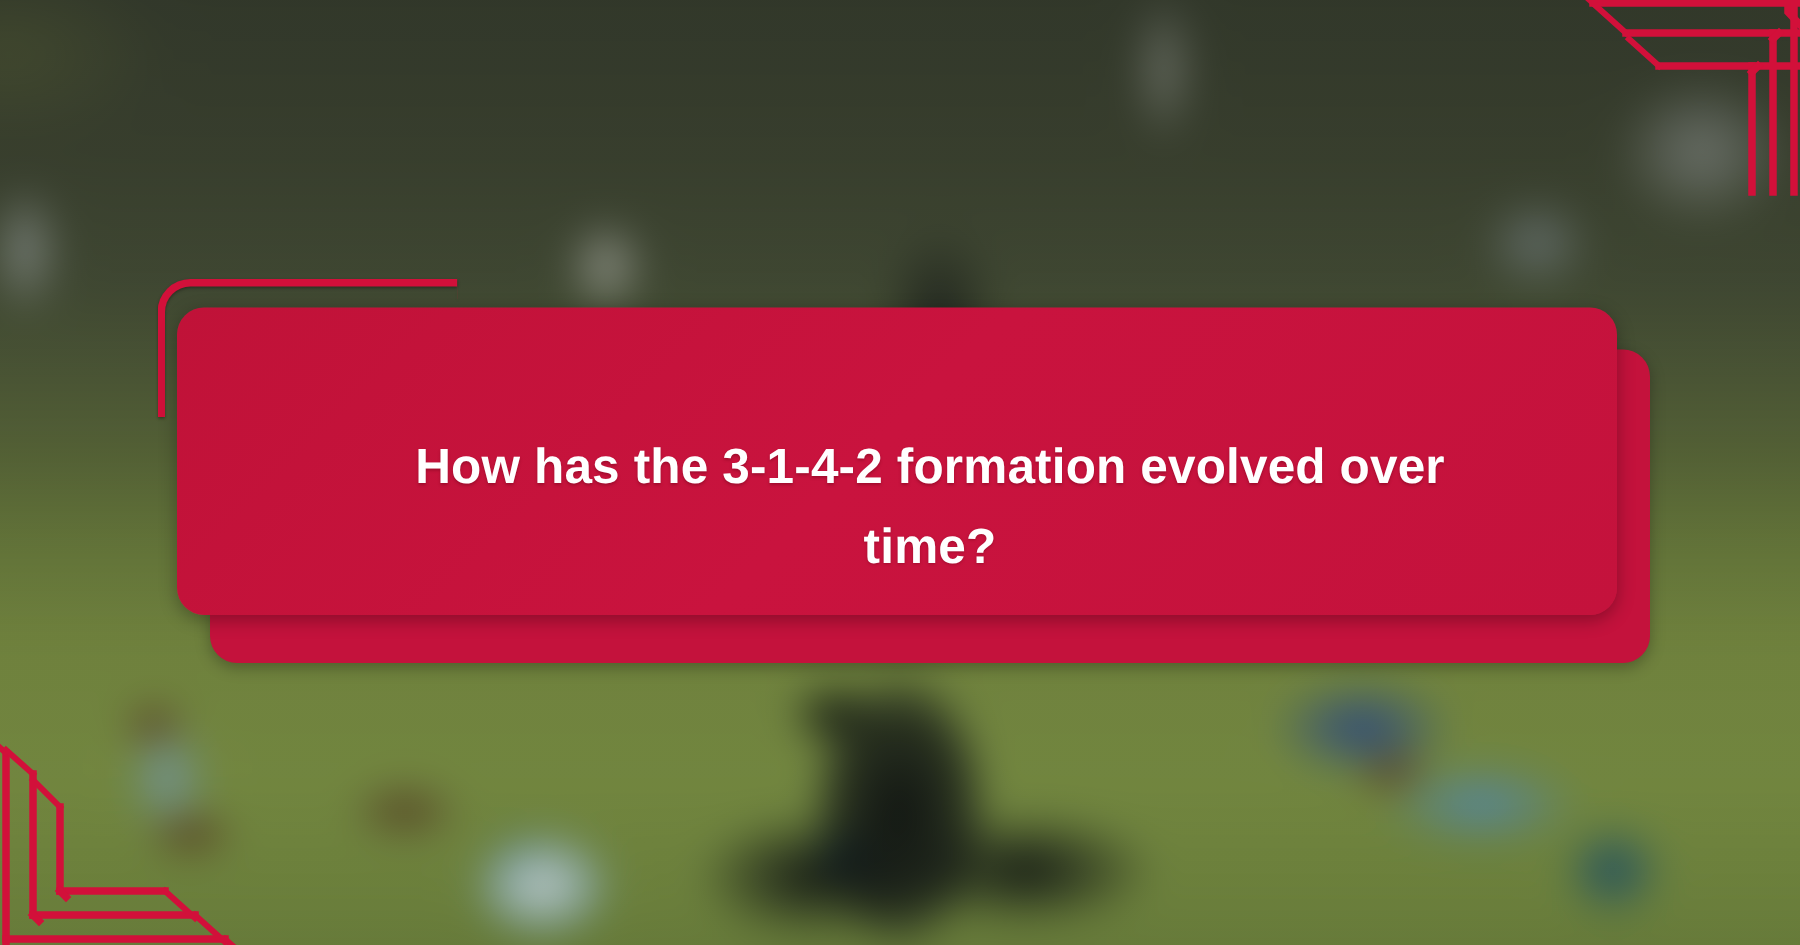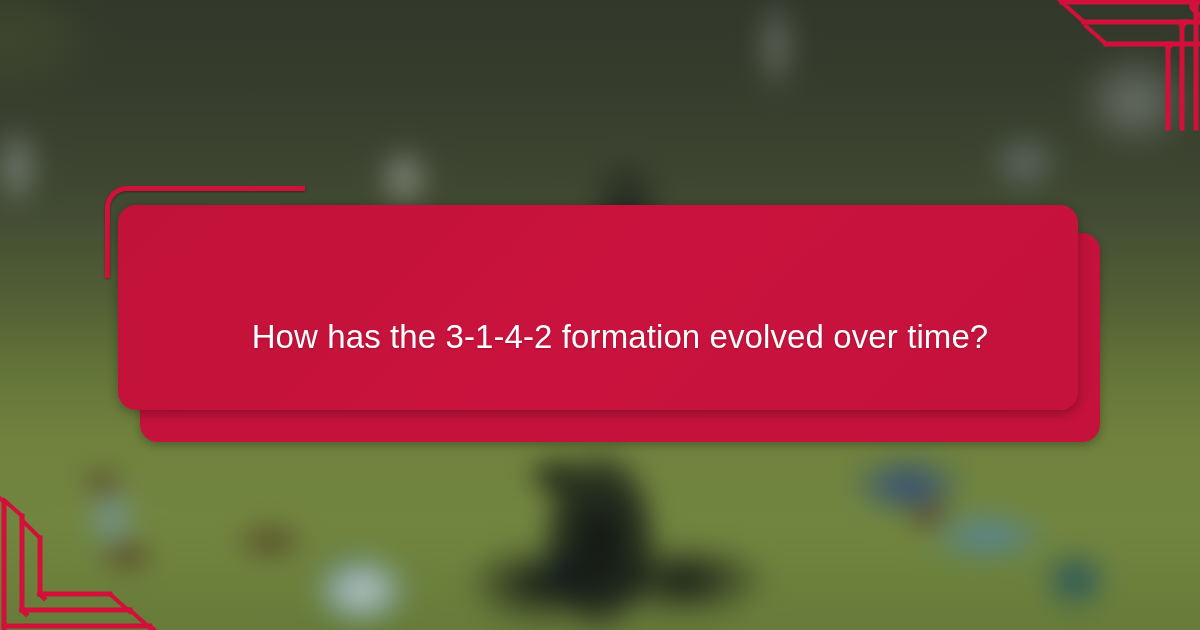--- a/index.html
+++ b/index.html
@@ -105,21 +105,21 @@
     position:absolute;
     left:140px; top:233px;
     width:960px; height:209px;
     display:flex; align-items:center; justify-content:center;
     padding:0 72px;
   }
   .card-title {
     color:#FFFFFF;
     font-family:"Liberation Sans", sans-serif;
     font-size:33px;
-    font-weight:400;
+    font-weight:700;
     line-height:1.58;
     text-align:center;
     letter-spacing:.1px;
     text-shadow:0 1px 2px rgba(90,0,16,.35);
     max-width:760px;
   }
 </style>
 </head>
 <body>
 

